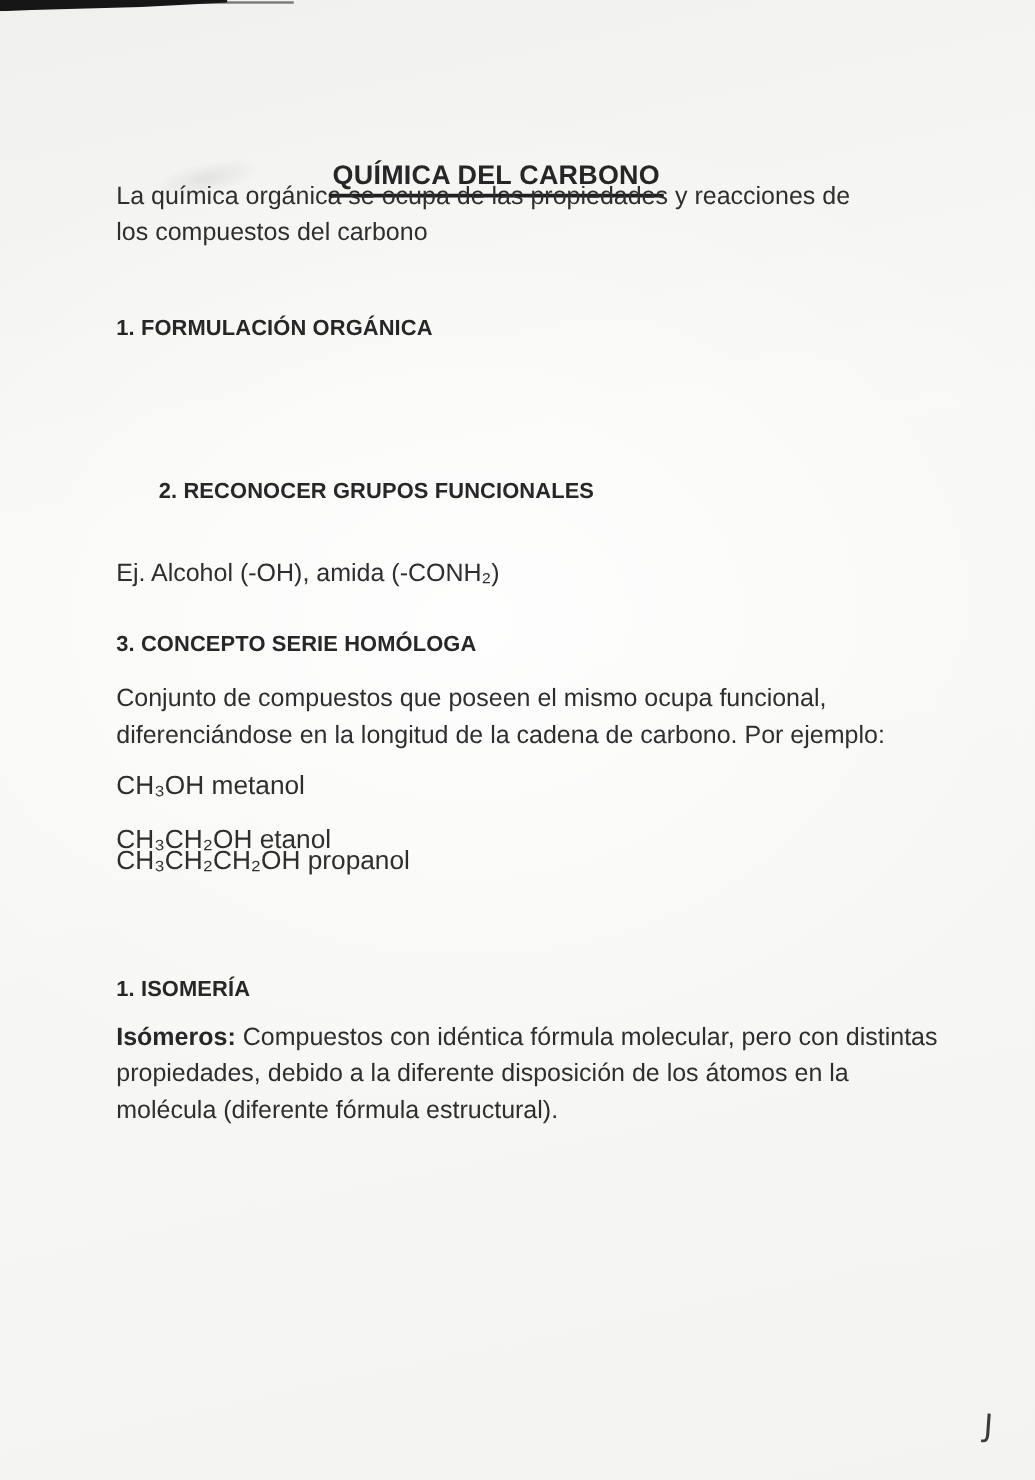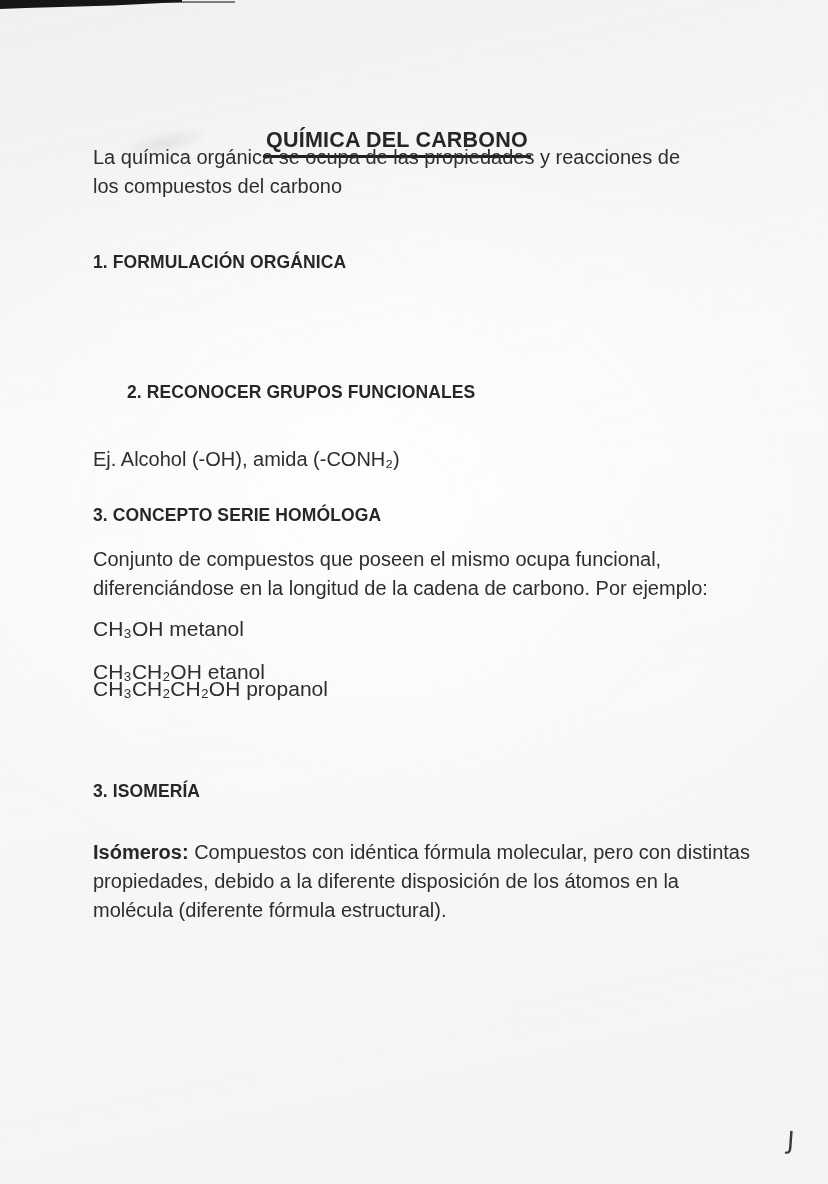--- a/index.html
+++ b/index.html
@@ -77,21 +77,21 @@
   .h-1 { top: 252px; }
   .p-1 { top: 293px; width: 620px; }
   .h-2 { top: 382px; margin-left: 34px; }
   .p-2 { top: 445px; width: 620px; }
   .h-3 { top: 505px; }
   .p-3 { top: 545px; width: 622px; }
   .ex-0 { top: 616px; }
   .ex-1 { top: 659px; text-align: center; }
   .ex-2 { top: 676px; }
   .h-4 { top: 781px; }
-  .p-4 { top: 838px; width: 662px; }
+  .p-4 { top: 816px; width: 662px; }
   .p-4 strong { font-weight: 700; color: #272727; }
   .formula { font-size: 21px; line-height: 26px; }
   .corner-mark {
     position: absolute;
     left: 787px;
     top: 1126px;
     font-family: "DejaVu Sans", sans-serif;
     font-size: 25px;
     font-weight: 500;
     color: #3b3b3b;
@@ -117,18 +117,18 @@
 
   <h2 class="block heading h-2">2. RECONOCER GRUPOS FUNCIONALES</h2>
   <p class="block para p-2">Ej. Alcohol (-OH), amida (-CONH₂)</p>
 
   <h2 class="block heading h-3">3. CONCEPTO SERIE HOMÓLOGA</h2>
   <p class="block para p-3">Conjunto de compuestos que poseen el mismo ocupa funcional, diferenciándose en la longitud de la cadena de carbono. Por ejemplo:</p>
   <p class="block formula ex-0">CH₃OH metanol</p>
   <p class="block formula ex-1">CH₃CH₂OH etanol</p>
   <p class="block formula ex-2">CH₃CH₂CH₂OH propanol</p>
 
-  <h2 class="block heading h-4">3. ISOMERÍA</h2>
+  <h2 class="block heading h-4">1. ISOMERÍA</h2>
   <p class="block para p-4"><strong>Isómeros:</strong><span> Compuestos con idéntica fórmula molecular, pero con distintas propiedades, debido a la diferente disposición de los átomos en la molécula (diferente fórmula estructural).</span></p>
 
   <div class="corner-mark">J</div>
 
 </div>
 
 </body></html>

